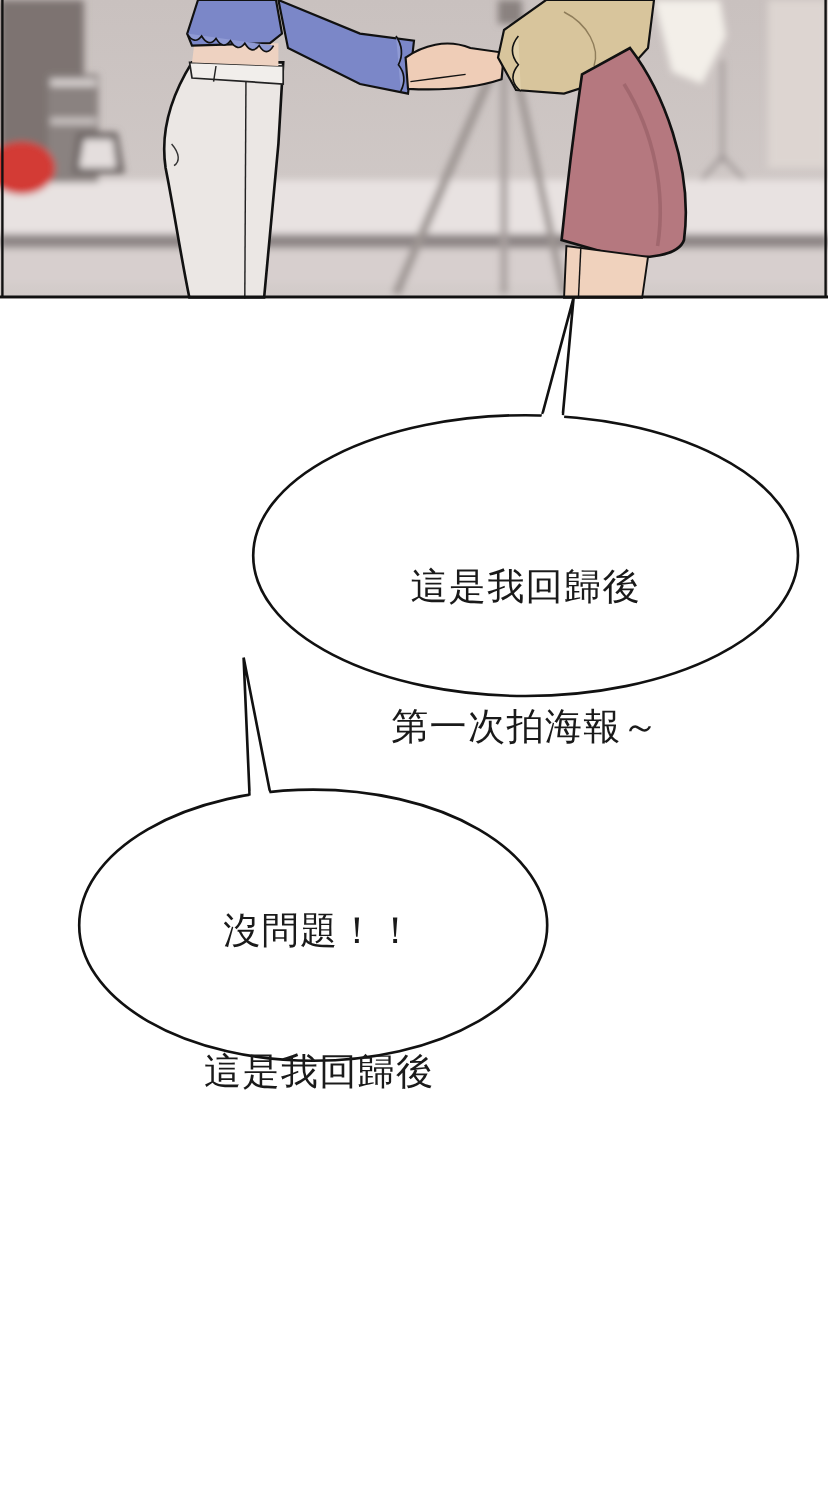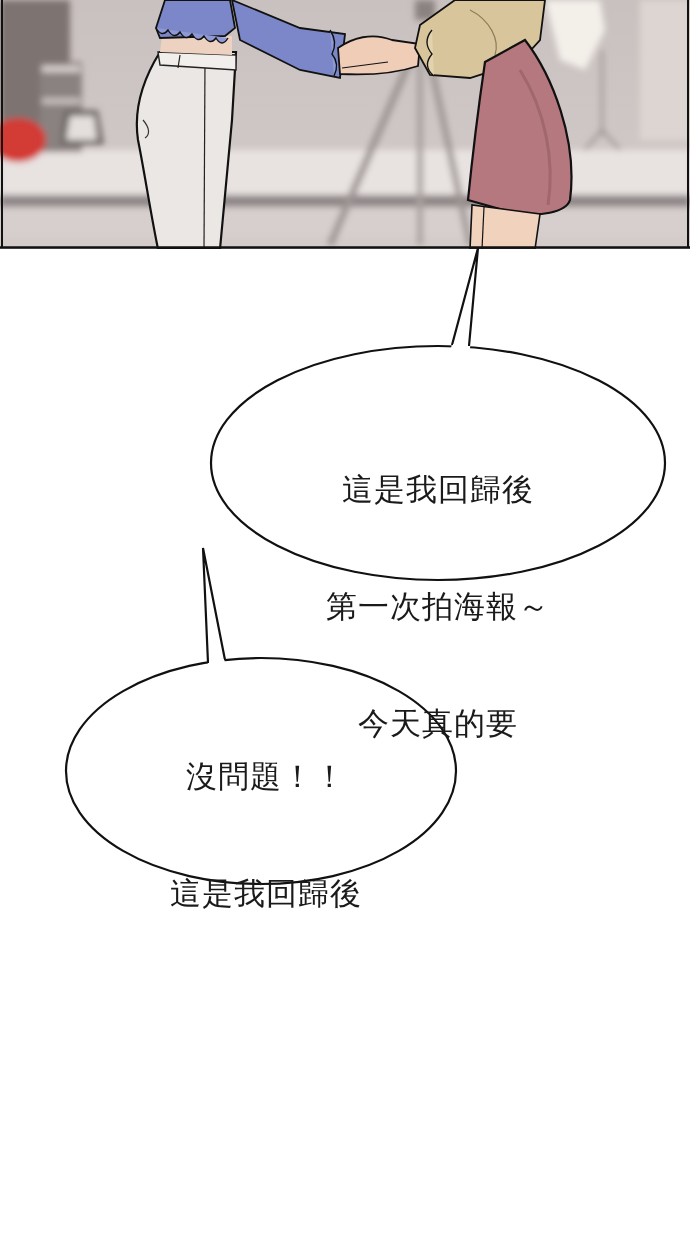--- a/index.html
+++ b/index.html
@@ -106,19 +106,18 @@
     <ellipse cx="261" cy="771" rx="195" ry="113" fill="#ffffff" stroke="#111" stroke-width="2.2"></ellipse>
     <polygon points="208,666 203,548 225,663" fill="#ffffff" stroke="none"></polygon>
     <polyline points="208,663 203,548 225,660" fill="none" stroke="#111" stroke-width="2.2"></polyline>
     <rect x="209" y="659" width="15" height="7" fill="#ffffff"></rect>
   </g>
 </svg>
 
 <div class="bubble-text" id="bubble1-text">
   <span class="line">這是我回歸後</span>
   <span class="line">第一次拍海報～</span>
-  <span class="line">今天真的要</span>
 </div>
 
 <div class="bubble-text" id="bubble2-text">
   <span class="line">沒問題！！</span>
   <span class="line">這是我回歸後</span>
 </div>
 
 </body></html>

